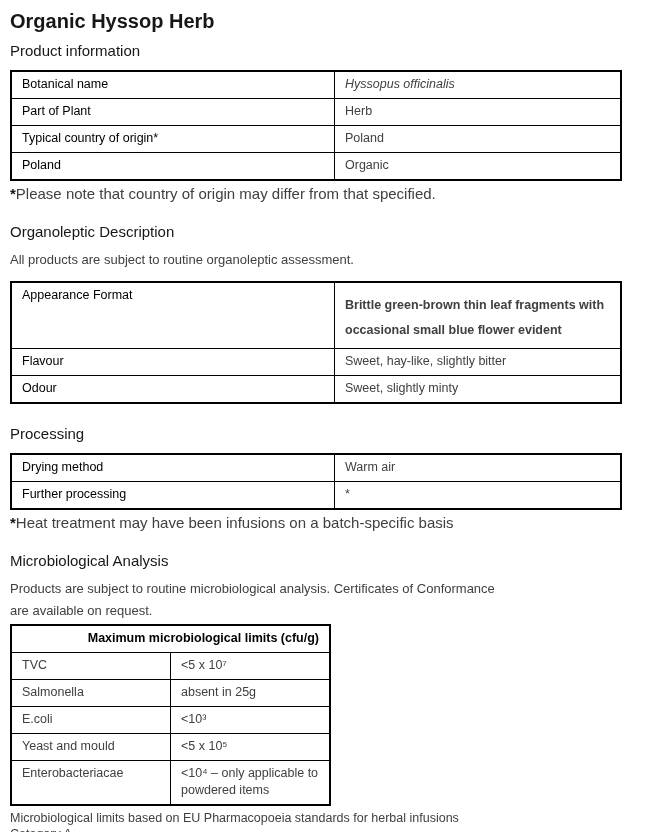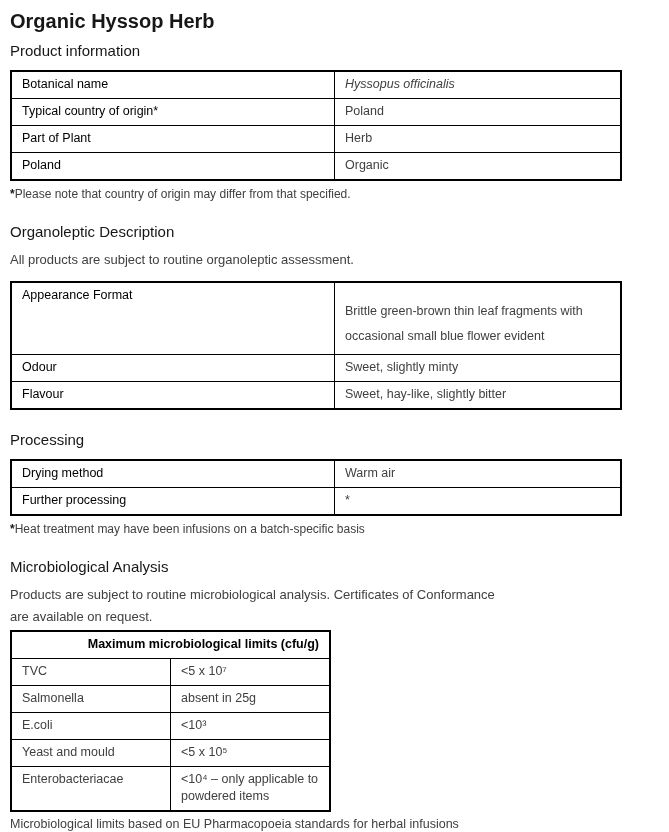--- a/index.html
+++ b/index.html
@@ -63,38 +63,39 @@
   }
   table.spec td.value {
     color: var(--body-text, #404040);
   }
   td.value.italic {
     font-style: italic;
   }
   td.value.multiline {
     white-space: pre-line;
     line-height: 25px;
-    padding-top: 16px;
+    padding-top: 10px;
+    font-weight: bold;
   }
   table.spec.micro {
     width: 321px;
   }
   table.spec.micro { margin-top: 2px; }
   table.spec.micro td.label {
     font-weight: 400;
     color: var(--body-text, #404040);
     width: 158px;
   }
   table.spec.micro th.micro-header {
     text-align: right;
     font-weight: 700;
     color: var(--label-text, #000000);
   }
   p.note {
-    font-size: 12px;
+    font-size: 15px;
     line-height: 16px;
     margin: 5px 0 0 0;
     color: var(--body-text, #404040);
   }
   p.note .marker {
     font-weight: 700;
     color: var(--heading-text, #171717);
   }
   p.intro {
     font-size: 13px;
@@ -118,26 +119,26 @@
 
   <h2 class="section-heading first">Product information</h2>
 
   <table class="spec">
     <tbody>
       <tr>
         <td class="label">Botanical name</td>
         <td class="value italic">Hyssopus officinalis</td>
       </tr>
       <tr>
+        <td class="label">Part of Plant</td>
+        <td class="value">Herb</td>
+      </tr>
+      <tr>
         <td class="label">Typical country of origin*</td>
         <td class="value">Poland</td>
-      </tr>
-      <tr>
-        <td class="label">Part of Plant</td>
-        <td class="value">Herb</td>
       </tr>
       <tr>
         <td class="label">Poland</td>
         <td class="value">Organic</td>
       </tr>
     </tbody>
   </table>
 
   <p class="note"><span class="marker">*</span><span>Please note that country of origin may differ from that specified.</span></p>
 
@@ -146,27 +147,27 @@
   <p class="intro">All products are subject to routine organoleptic assessment.</p>
 
   <table class="spec">
     <tbody>
       <tr>
         <td class="label">Appearance Format</td>
         <td class="value multiline">Brittle green-brown thin leaf fragments with
 occasional small blue flower evident</td>
       </tr>
       <tr>
+        <td class="label">Flavour</td>
+        <td class="value">Sweet, hay-like, slightly bitter</td>
+      </tr>
+      <tr>
         <td class="label">Odour</td>
         <td class="value">Sweet, slightly minty</td>
       </tr>
-      <tr>
-        <td class="label">Flavour</td>
-        <td class="value">Sweet, hay-like, slightly bitter</td>
-      </tr>
     </tbody>
   </table>
 
   <h2 class="section-heading">Processing</h2>
 
   <table class="spec">
     <tbody>
       <tr>
         <td class="label">Drying method</td>
         <td class="value">Warm air</td>

